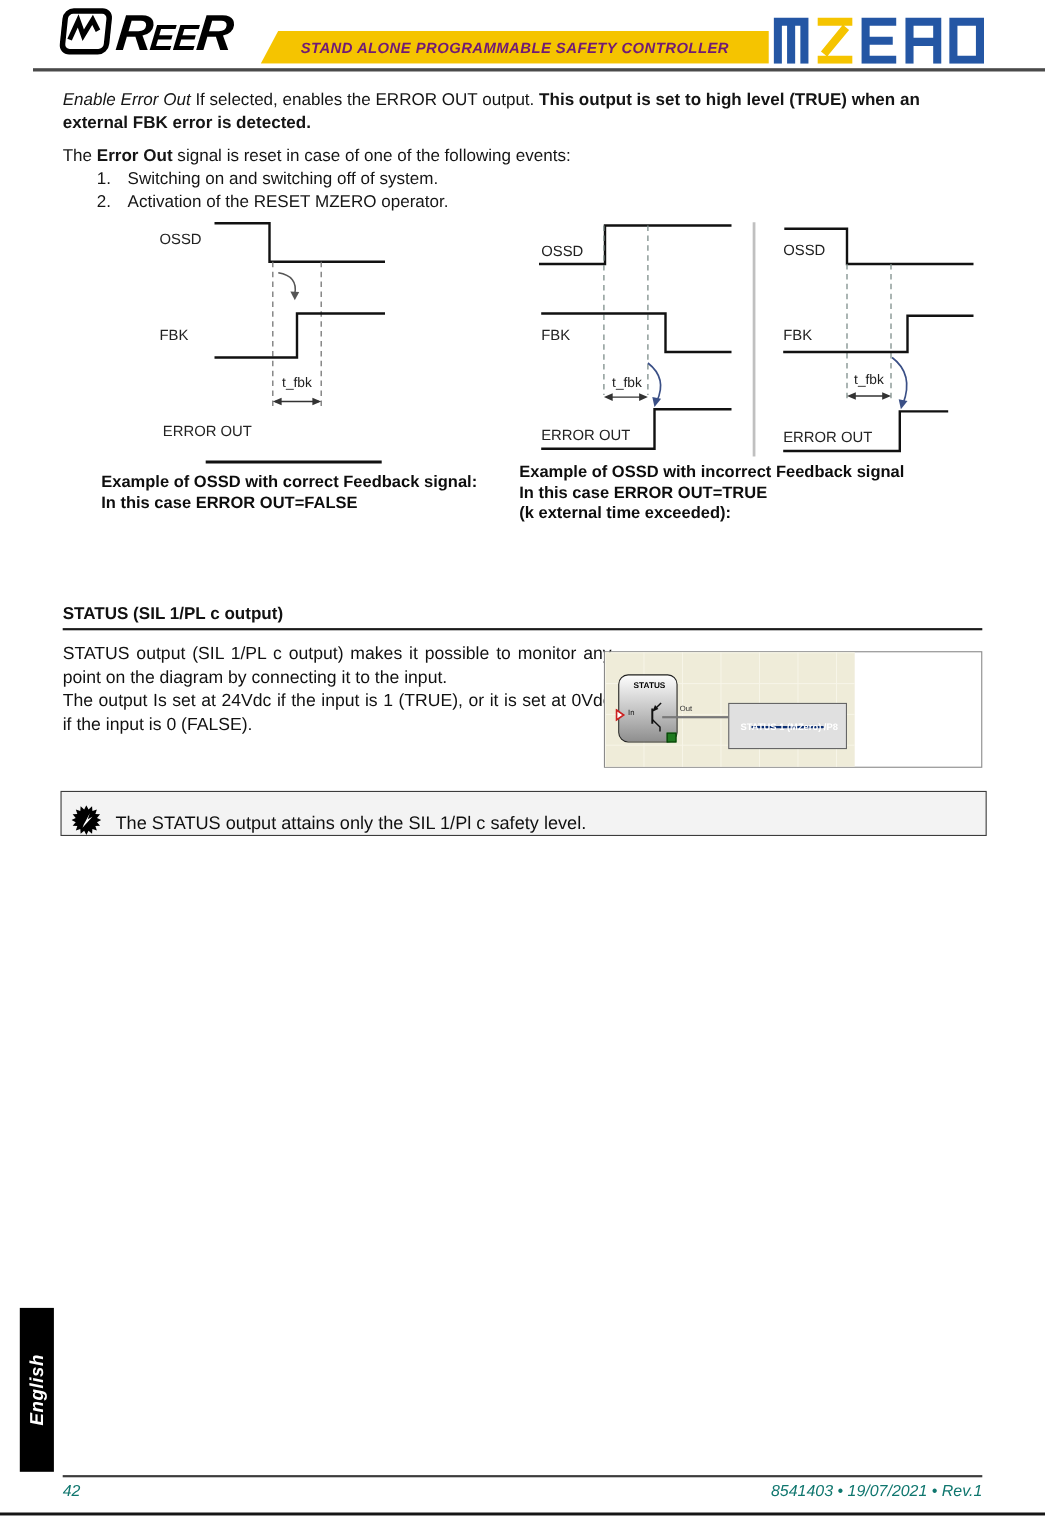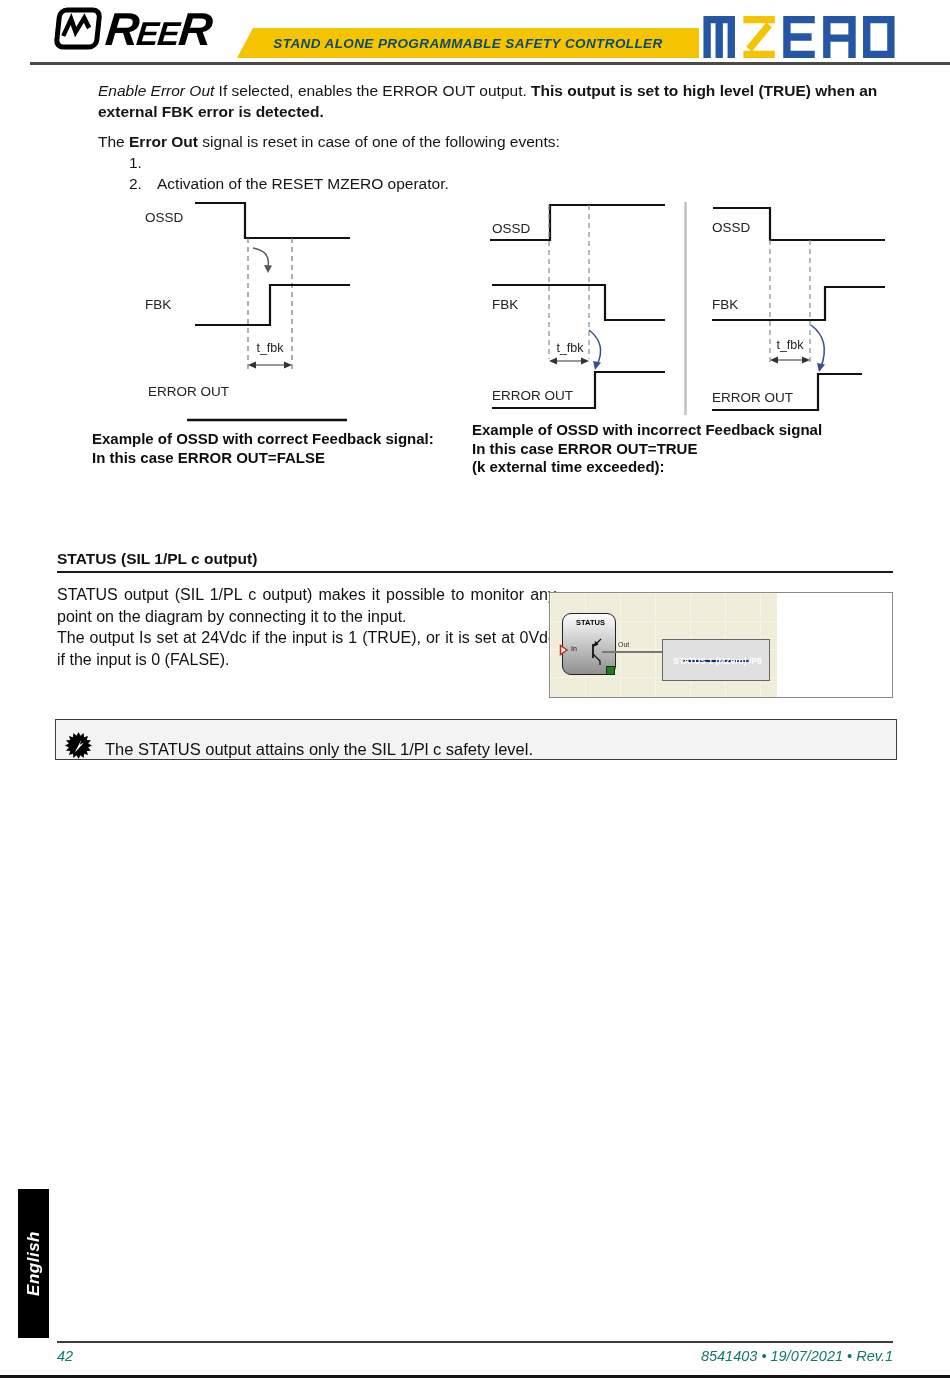--- a/index.html
+++ b/index.html
@@ -5,25 +5,25 @@
   html,body{margin:0;padding:0;background:#e8e8e8;}
   .page{position:relative;width:950px;height:1378px;background:#ffffff;overflow:hidden;
         font-family:"Liberation Sans",sans-serif;color:#111;}
   
   .reer-logo{position:absolute;left:55px;top:6px;display:flex;align-items:center;transform:skewX(-6deg);}
   .reer-text{font-style:italic;font-weight:800;font-size:46px;letter-spacing:-2px;color:#000;line-height:1;margin-left:5px;}
   .reer-text .ee{font-size:33px;text-transform:uppercase;letter-spacing:-1px;}
   .banner{position:absolute;left:237px;top:28px;width:462px;height:30px;background:#F5C400;
           clip-path:polygon(16px 0,100% 0,100% 100%,0 100%);
           display:flex;align-items:center;justify-content:center;}
-  .banner span{font-style:italic;font-weight:600;font-size:13.5px;letter-spacing:.4px;color:#0c4a6e;}
+  .banner span{font-style:italic;font-weight:600;font-size:13.5px;letter-spacing:.4px;color:#701a75;}
   .mzero{position:absolute;left:703px;top:16px;}
   .header-rule{position:absolute;left:30px;top:62px;width:920px;height:3px;background:#4a4a4a;}
   
-  .p{font-size:15.5px;line-height:21px;color:#151515;margin-left:41px;}
+  .p{font-size:15.5px;line-height:21px;color:#151515;}
   .intro1{position:absolute;left:57px;top:80px;width:838px;}
   .intro2{position:absolute;left:57px;top:131px;width:838px;}
   .evt{display:flex;margin-left:31px;}
   .evt .n{width:28px;}
   i.lead{font-style:italic;}
   
   .waves{position:absolute;left:90px;top:197px;}
   .waves text{font-size:13.5px;fill:#222;font-family:"Liberation Sans",sans-serif;}
   .waves .tfbk{font-size:12.5px;}
   .cap{position:absolute;font-weight:bold;font-size:15px;line-height:18.5px;color:#0d0d0d;}
@@ -103,20 +103,21 @@
   </svg>
 
   <div class="header-rule"></div>
 
   <div class="p intro1"><i class="lead">Enable Error Out</i><span> If selected, enables the ERROR OUT output. </span><b>This output is set to high level (TRUE) when an external FBK error is detected.</b></div>
 
   <div class="p intro2">
     <div><span>The </span><b>Error Out</b><span> signal is reset in case of one of the following events:</span></div>
     <div class="evt">
         <span class="n">1.</span>
+        <span>Switching on and switching off of system.</span>
       </div>
     <div class="evt">
         <span class="n">2.</span>
         <span>Activation of the RESET MZERO operator.</span>
       </div>
   </div>
 
   <svg class="waves" width="805" height="232" viewBox="0 0 805 232">
 
     <g>

